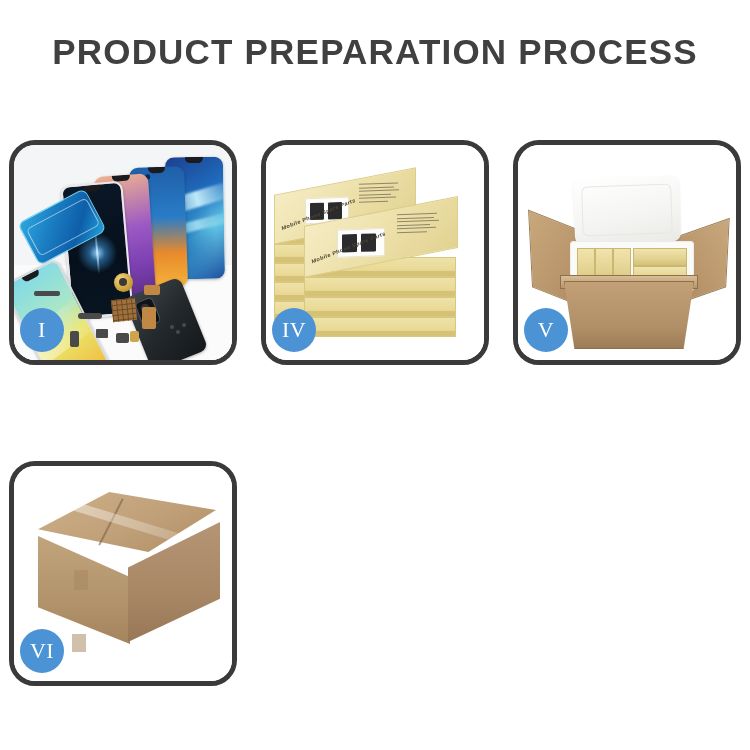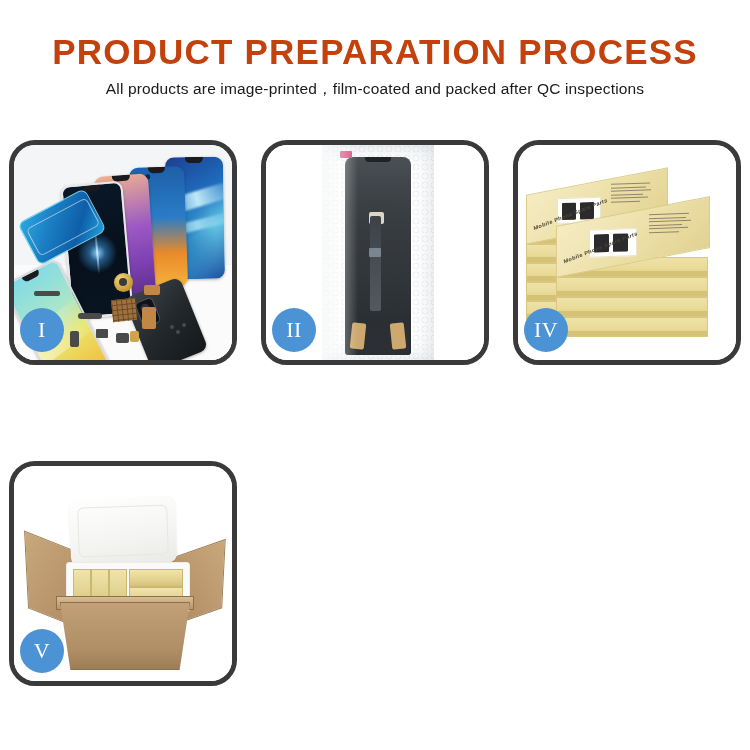--- a/index.html
+++ b/index.html
@@ -19,21 +19,21 @@
   .header {
     width: 750px;
     padding-top: 30px;
     text-align: center;
   }
   .title {
     font-family: "Liberation Sans", sans-serif;
     font-size: 35px;
     font-weight: bold;
     letter-spacing: 1.2px;
-    color: #c2410c;
+    color: #404040;
     line-height: 44px;
     white-space: nowrap;
   }
   .subtitle {
     font-family: "Liberation Sans", sans-serif;
     font-size: 15.5px;
     font-weight: normal;
     color: #1a1a1a;
     letter-spacing: 0.15px;
     line-height: 24px;
@@ -359,21 +359,20 @@
     position:absolute;left:86px;top:14px;width:120px;height:34px;
     background:linear-gradient(120deg,rgba(255,255,255,.85),rgba(255,255,255,0));
     transform:rotate(-8deg);
   }
 </style>
 </head>
 <body>
 
 <div class="header">
   <div class="title">PRODUCT PREPARATION PROCESS</div>
-  <div class="subtitle">All products are image-printed，film-coated and packed after QC inspections</div>
 </div>
 
 <div class="grid">
 
   <div class="panel">
     <div class="panel-photo">
       <div class="p1-bg"></div>
       <div class="ph-fan">
         <div class="ph ph-a">
             <span class="glow"></span>
@@ -409,39 +408,20 @@
         <span class="pt" style="left:22px;top:56px;width:12px;height:9px;"></span>
         <span class="pt gold" style="left:56px;top:58px;width:9px;height:11px;border-radius:2px;"></span>
         <span class="pt" style="left:42px;top:60px;width:13px;height:10px;border-radius:2px;"></span>
         <span class="pt" style="left:-4px;top:58px;width:9px;height:16px;border-radius:2px;"></span>
         <span class="pt" style="left:96px;top:52px;width:4px;height:4px;border-radius:50%;box-shadow:6px 5px 0 #4a4a4a, 12px -2px 0 #4a4a4a;"></span>
       </div>
     </div>
     <div class="badge">I</div>
   </div>
 
-  <div class="panel">
-    <div class="panel-photo">
-      <div class="p2-bg"></div>
-      <div class="bubblebag">
-        <div class="lcd">
-          <span class="notch"></span>
-          <span class="conn"></span>
-          <span class="flex"></span>
-          <span class="ic"></span>
-          <span class="botbar"></span>
-          <span class="tapeL"></span>
-          <span class="tapeR"></span>
-        </div>
-        <span class="pinktab"></span>
-        <span class="sheen"></span>
-      </div>
-    </div>
-    <div class="badge">II</div>
-  </div>
 
 
   <div class="panel">
     <div class="panel-photo">
       <div class="p4-bg"></div>
       <div class="stack">
 
         <div class="ybox" style="left:8px;top:80px;width:118px;height:17px;">
             <span class="edge"></span>
           </div>
@@ -520,14 +500,28 @@
         <div class="innerbox" style="left:42px;top:6px;width:16px;height:36px;"></div>
         <div class="innerbox" style="left:62px;top:6px;width:52px;height:16px;"></div>
         <div class="innerbox" style="left:62px;top:24px;width:52px;height:18px;"></div>
       </div>
       <div class="c-rim"></div>
       <div class="c-body"></div>
     </div>
     <div class="badge">V</div>
   </div>
 
+  <div class="panel">
+    <div class="panel-photo">
+      <div class="p6-bg"></div>
+      <div class="gloss6"></div>
+      <div class="box6-top"></div>
+      <div class="seam"></div>
+      <div class="tapeline"></div>
+      <div class="box6-left"></div>
+      <div class="box6-right"></div>
+      <div class="tab1"></div>
+      <div class="tab2"></div>
+    </div>
+    <div class="badge">VI</div>
+  </div>
 
 </div>
 
 </body></html>

